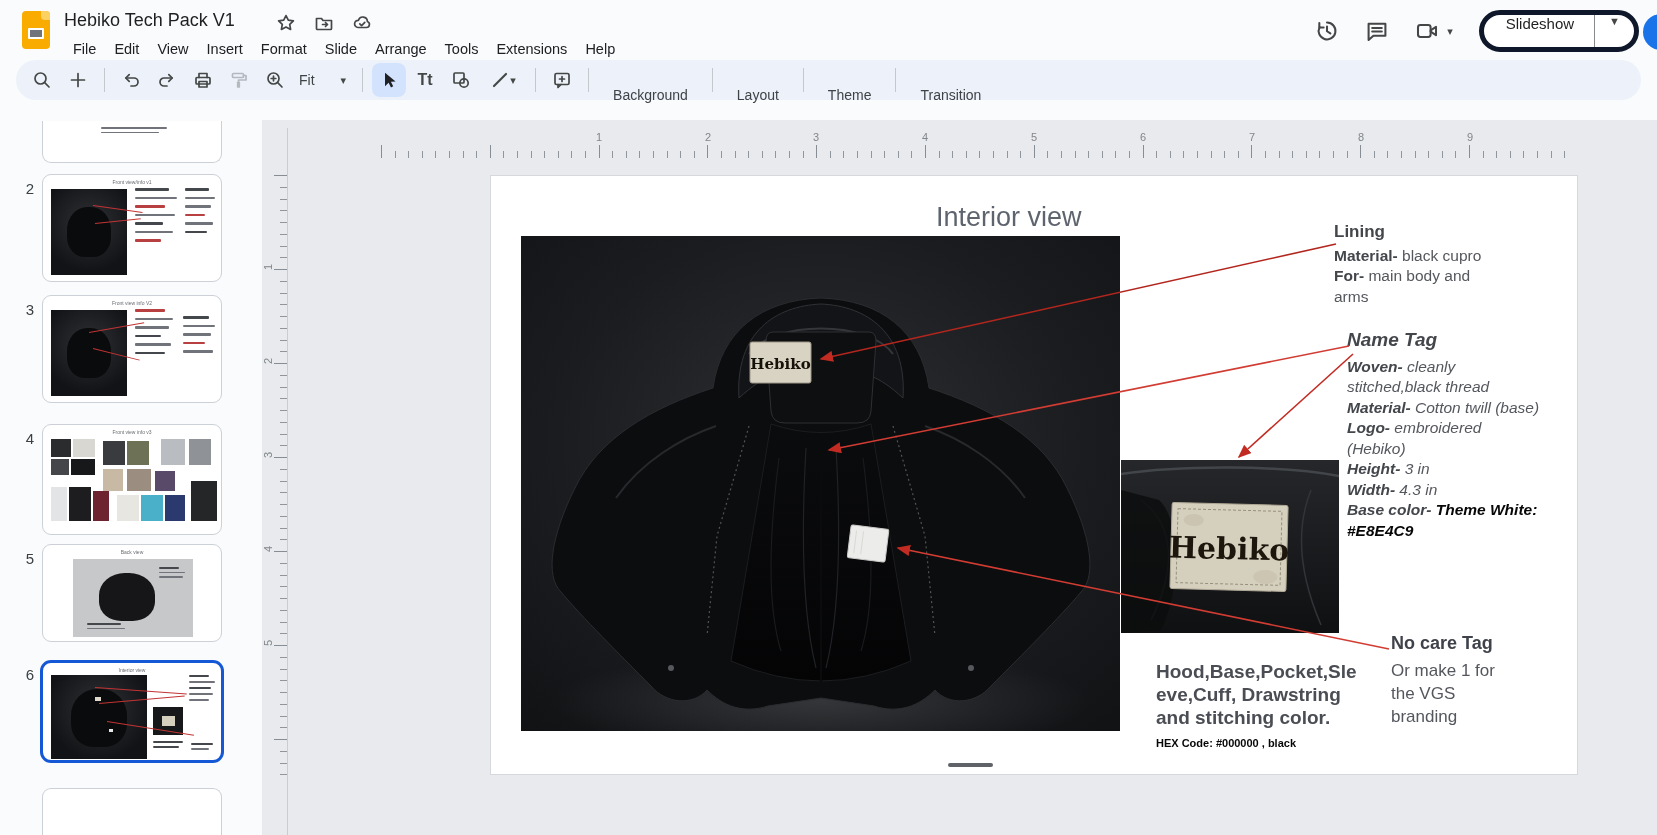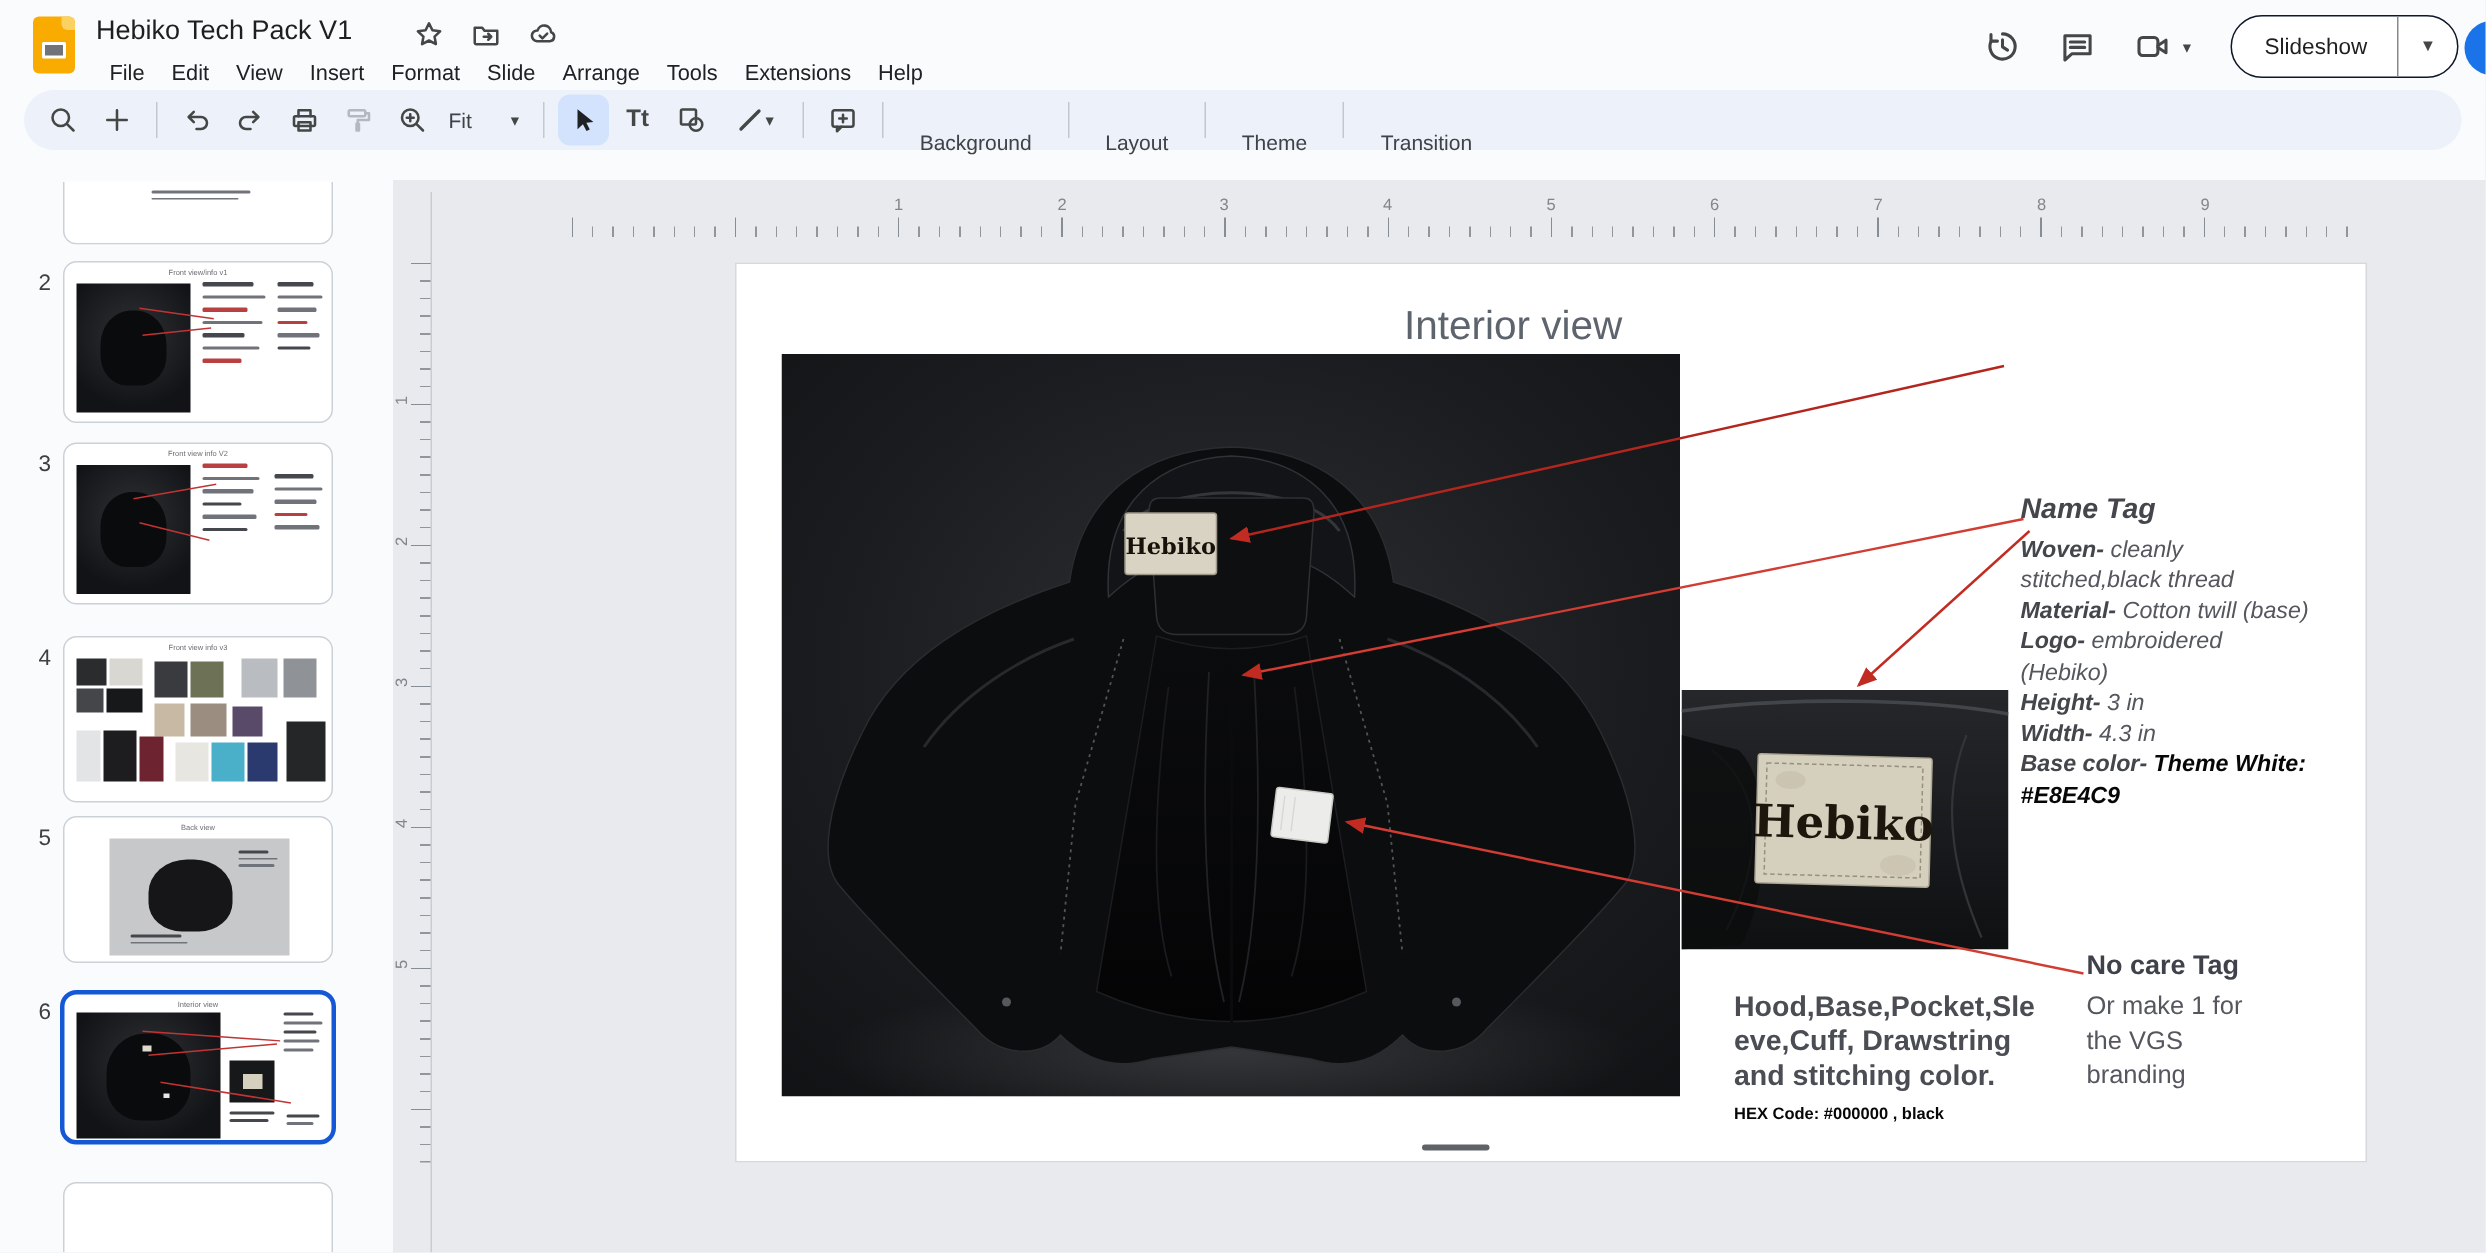--- a/index.html
+++ b/index.html
@@ -9,21 +9,21 @@
   
   .topbar { position:absolute; left:0; top:0; width:1657px; height:72px; background:#f9fbfd; z-index:20; }
   .logo { position:absolute; left:22px; top:11px; width:28px; height:38px; background:#f9ab00; border-radius:4px; }
   .logo .fold { position:absolute; right:0; top:0; width:9px; height:9px; background:#fbd262; border-radius:0 4px 0 4px; }
   .logo .bar { position:absolute; left:6px; top:17px; width:16px; height:11px; border:2.5px solid #fff; border-radius:1px; }
   .doc-title { position:absolute; left:64px; top:10px; font-size:18px; color:#1f1f1f; }
   .title-icons { position:absolute; left:276px; top:13px; display:flex; gap:18px; align-items:center; }
   .menubar { position:absolute; left:64px; top:38px; display:flex; }
   .menu-item { font-size:14.5px; color:#202124; padding:3px 9px; border-radius:6px; cursor:default; }
   .hdr-right { position:absolute; right:18px; top:10px; display:flex; align-items:center; gap:26px; }
-  .pillbtn { display:flex; align-items:center; height:42px; border:1px solid #0f172a; border-radius:21px; background:#fff; overflow:hidden; }
+  .pillbtn { display:flex; height:42px; border:5px solid #0f172a; border-radius:21px; background:#fff; overflow:hidden; }
   .pillbtn .lbl { padding:0 20px 0 22px; font-size:15px; color:#1f1f1f; }
   .pillbtn .sep { width:1px; height:42px; background:#878a8d; }
   .pillbtn .dd { padding:0 14px; font-size:11px; color:#444746; }
   .avatar-sliver { position:absolute; right:-22px; top:14px; width:36px; height:36px; border-radius:50%; background:#1a73e8; }
   .chev { font-size:11px; color:#444746; }
 
   
   .toolbar { position:absolute; left:16px; top:60px; width:1625px; height:40px; background:#edf2fa; border-radius:20px; display:flex; align-items:center; padding:0 8px; z-index:20; }
   .tbtn { width:34px; height:34px; display:flex; align-items:center; justify-content:center; border-radius:8px; margin:0 1px; }
   .tbtn.active { background:#d3e3fd; }
@@ -320,20 +320,26 @@
       <marker id="ah" markerWidth="9" markerHeight="7" refX="7.5" refY="3.5" orient="auto">
         <path d="M0,0 L8.5,3.5 L0,7 Z" fill="#c22b22"></path>
       </marker>
     </defs>
     <line x1="845" y1="68" x2="330" y2="183" stroke="#b3261e" stroke-width="1.6" marker-end="url(#ah)"></line>
     <line x1="858" y1="170" x2="338" y2="274" stroke="#d13c33" stroke-width="1.6" marker-end="url(#ah)"></line>
     <line x1="862" y1="178" x2="748" y2="281" stroke="#c22b22" stroke-width="1.6" marker-end="url(#ah)"></line>
     <line x1="898" y1="473" x2="407" y2="372" stroke="#d13c33" stroke-width="1.6" marker-end="url(#ah)"></line>
   </svg>
 
+  <div class="ann lining">
+    <div class="h">Lining</div>
+    <div><b>Material-</b><span> black cupro</span></div>
+    <div><b>For-</b><span> main body and</span></div>
+    <div>arms</div>
+  </div>
 
   <div class="ann nametag">
     <div class="h">Name Tag</div>
     <div><b>Woven-</b><span> cleanly</span></div>
     <div>stitched,black thread</div>
     <div><b>Material-</b><span> Cotton twill (base)</span></div>
     <div><b>Logo-</b><span> embroidered</span></div>
     <div>(Hebiko)</div>
     <div><b>Height-</b><span> 3 in</span></div>
     <div><b>Width-</b><span> 4.3 in</span></div>

